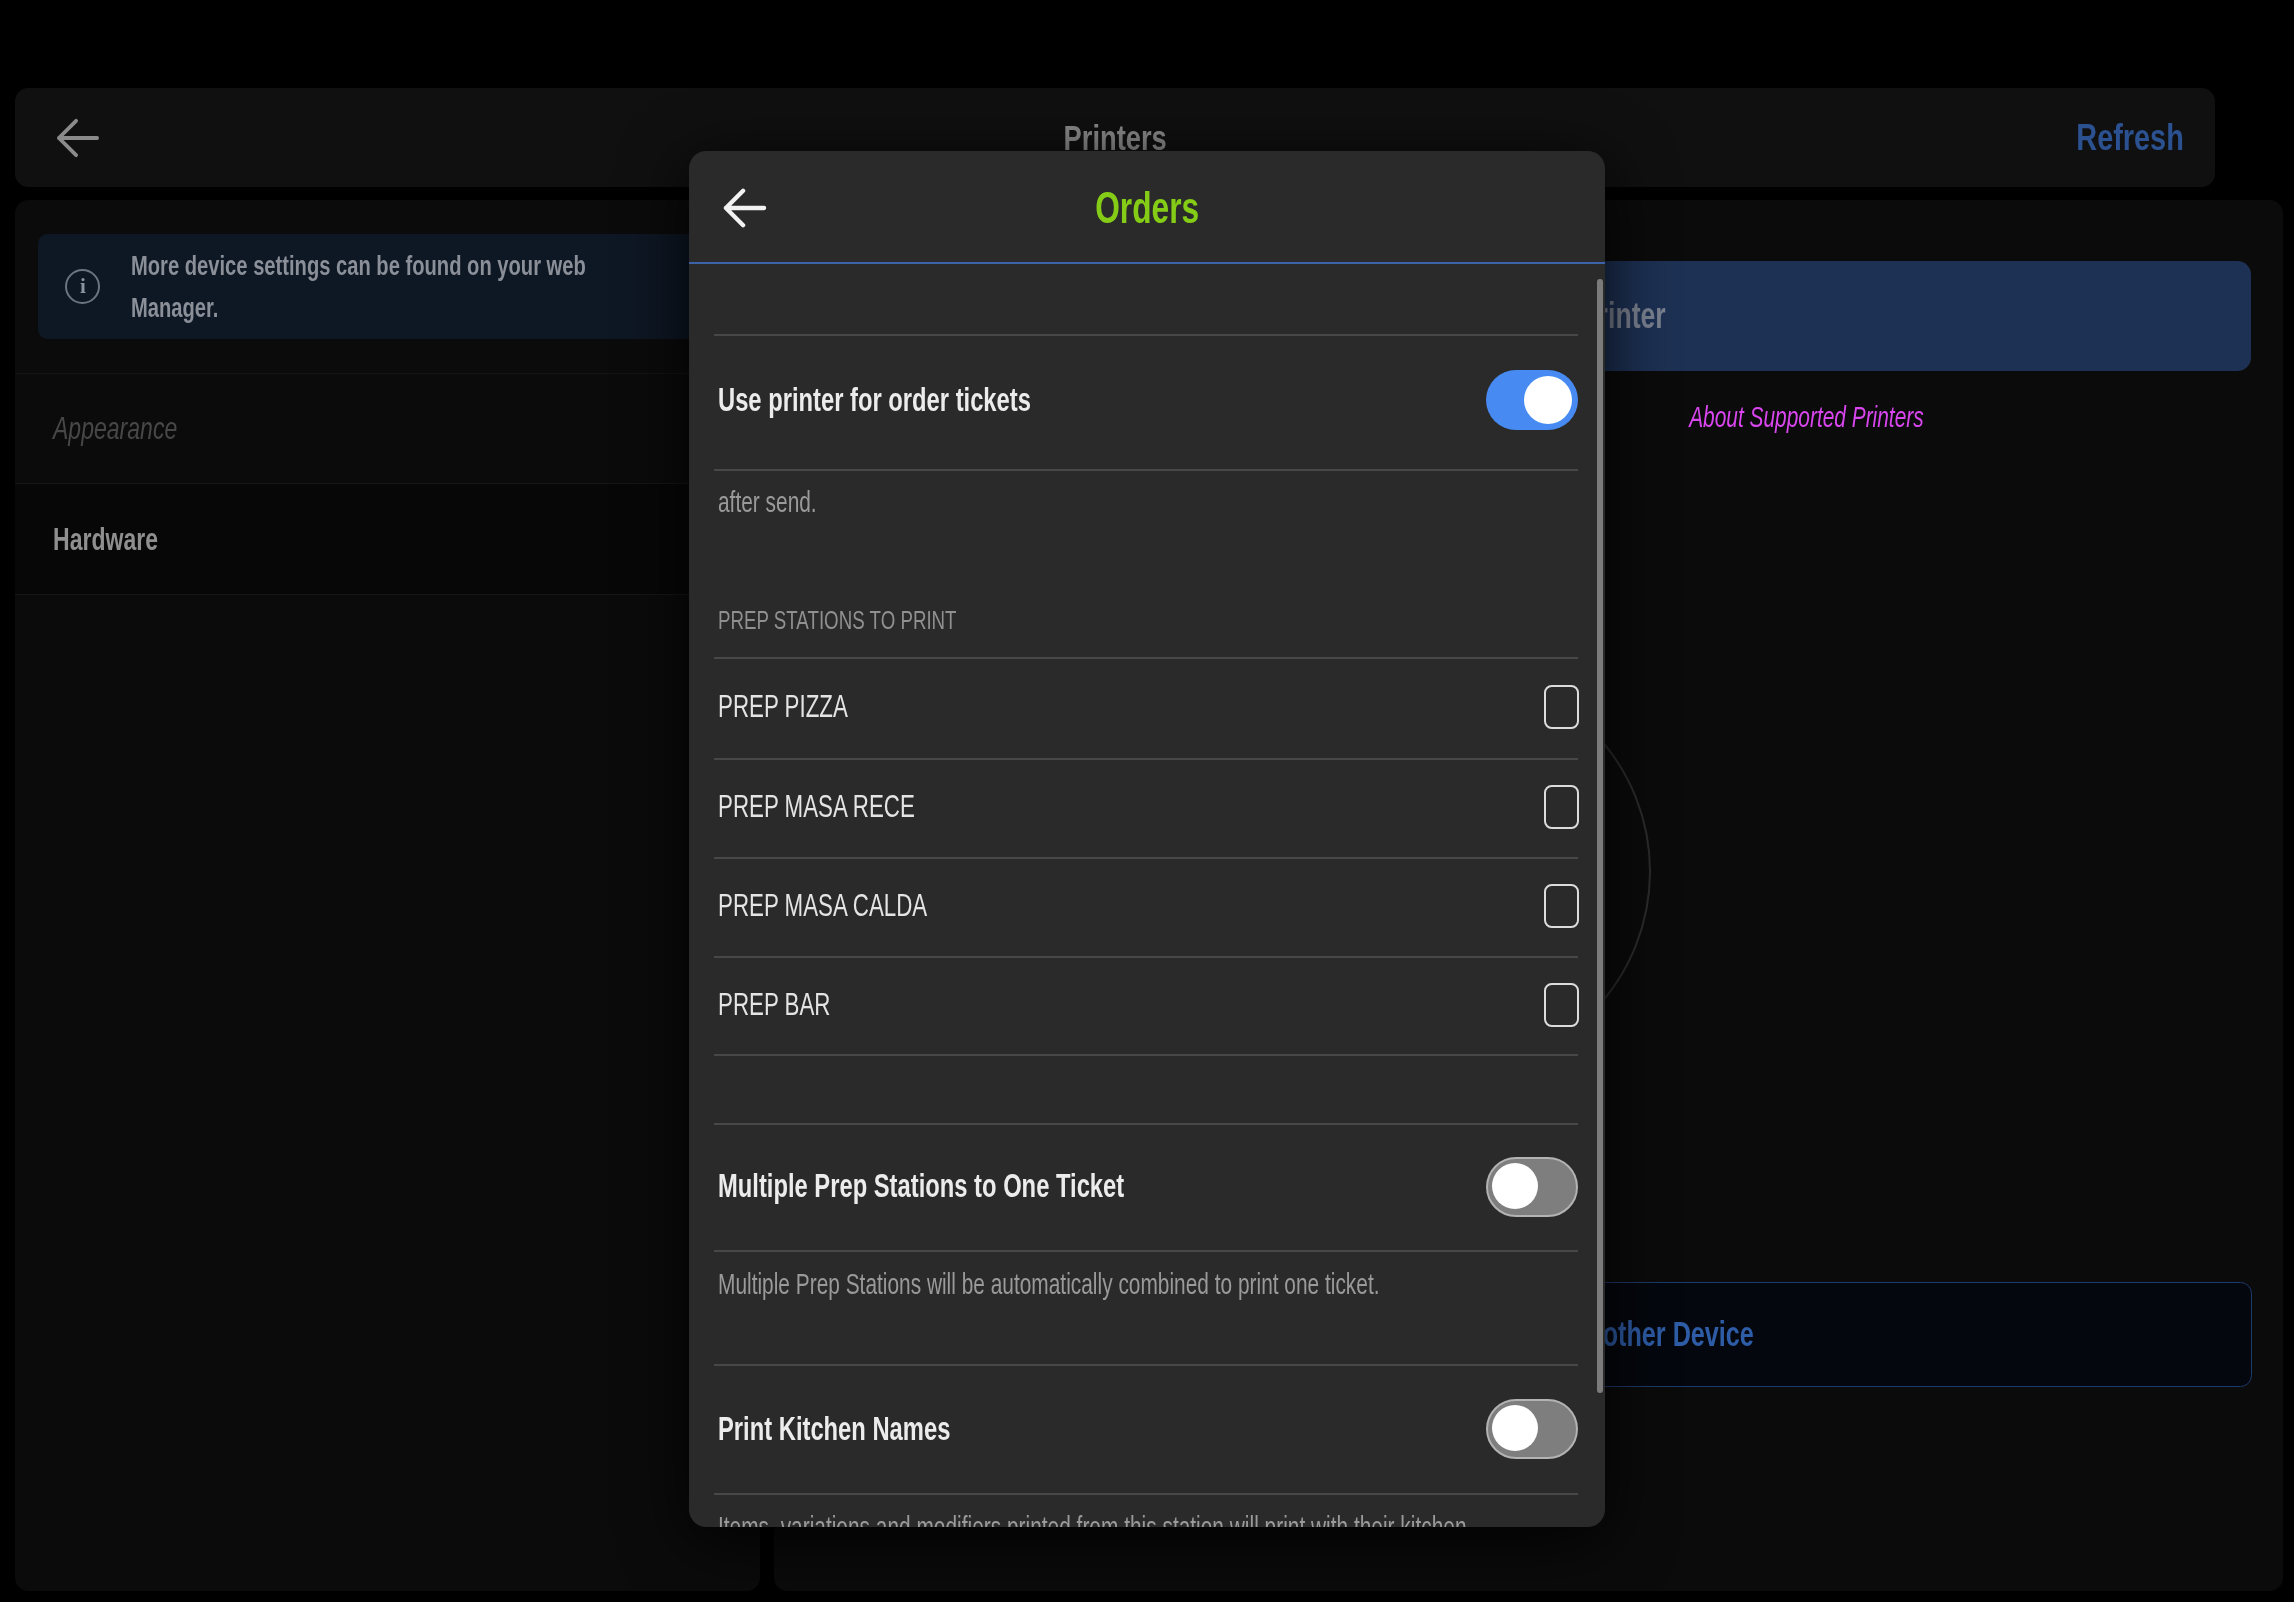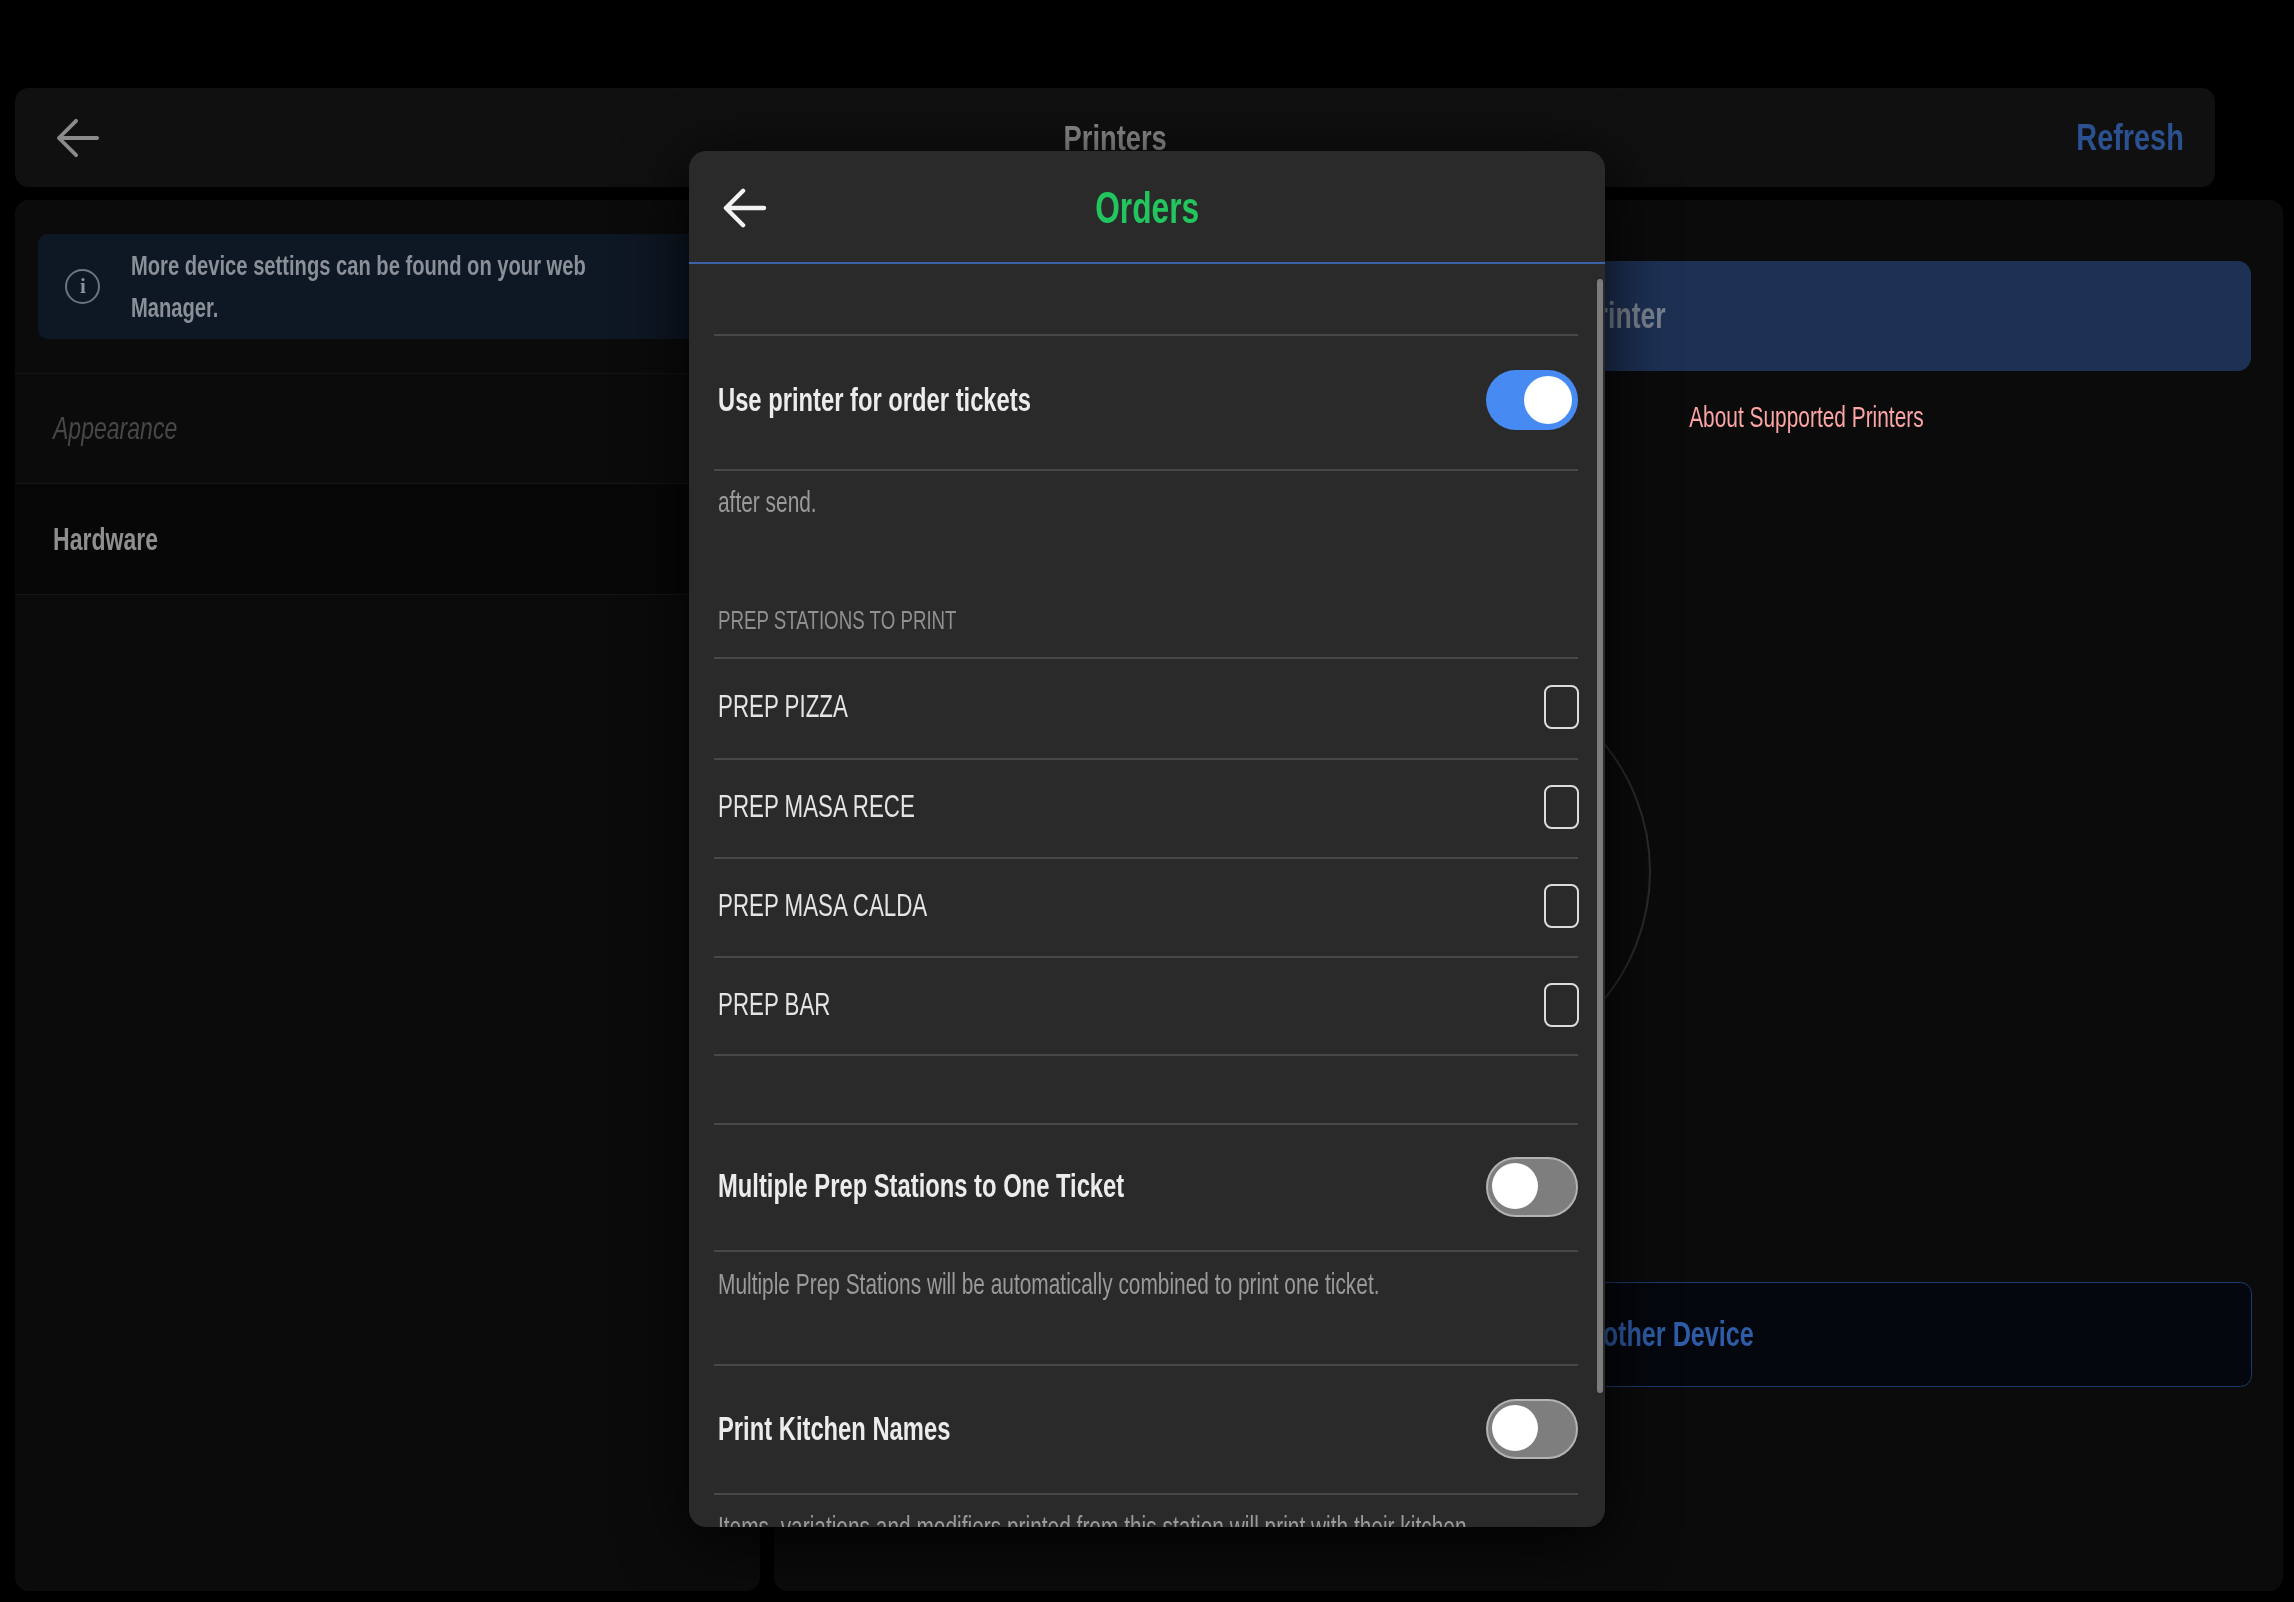--- a/index.html
+++ b/index.html
@@ -44,40 +44,40 @@
 
   
   .create-btn { position:absolute; left:138px; top:61px; width:1339px; height:110px;
                 background:#1d3154; border-radius:13.4px; }
   .create-btn-label { position:absolute; left:0; top:0; width:754px; height:110px;
                       display:flex; align-items:center; justify-content:flex-end;
                       font-size:37px; font-weight:bold; color:#7b8290; }
   .learn-line { position:absolute; top:196px; right:359px; height:42px; display:flex; align-items:center;
                 font-size:29px; }
   .learn-prefix { color:#565b63; }
-  .supported-link { color:#fca5a5; margin-left:11.5px; }
+  .supported-link { color:#d946ef; margin-left:11.5px;font-style:italic; }
   .empty-circle { position:absolute; left:474px; top:470px; width:403px; height:403px;
                   border:2.9px solid #2c2c2c; border-radius:50%; }
   .empty-label { position:absolute; top:1114px; right:656px; font-size:29px; color:#5f5f5f; }
   .copy-device-btn { position:absolute; left:106px; top:1082px; width:1372px; height:105px;
                      background:#04070d; border:1.9px solid #1c3a6b; border-radius:11.5px; }
   .copy-device-label { position:absolute; left:0; top:0; width:873px; height:101px;
                        display:flex; align-items:center; justify-content:flex-end;
                        font-size:35px; font-weight:bold; color:#2e5ca6; }
 
   
   #modal { position:absolute; left:689px; top:151px; width:916px; height:1376px;
            background:#2a2a2b; border-radius:17.3px; overflow:hidden;
            box-shadow:0 13.4px 67px rgba(0,0,0,.85); }
   .modal-header { position:absolute; left:0; top:0; width:100%; height:113px;
                   border-bottom:2.9px solid #3c63a8; }
   .back-arrow-modal { position:absolute; left:33px; top:36px; width:46px; height:42px; color:#f2f2f2; cursor:pointer; }
   .modal-title { position:absolute; left:0; right:0; top:0; height:113px; display:flex;
                  align-items:center; justify-content:center;
-                 font-size:44px; font-weight:bold; color:#22c55e;text-align:center; }
+                 font-size:44px; font-weight:bold; color:#84cc16;text-align:center; }
 
   .msep { position:absolute; left:25px; right:27px; height:1.9px; background:#484848; }
   .mlabel { position:absolute; left:29px; font-size:33px; font-weight:bold; color:#ececec; line-height:42px; }
   .mstation { position:absolute; left:29px; font-size:31px; font-weight:normal; color:#e4e4e4; line-height:40px; }
   .mdesc { position:absolute; left:29px; font-size:29px; color:#9a9a9a; line-height:35px; }
   .msection { position:absolute; left:29px; font-size:26px; color:#909090; line-height:35px;text-align:right; }
 
   .switch { position:absolute; left:797px; width:92px; height:60px; border-radius:30px; cursor:pointer; }
   .switch.on { background:#478bf2; }
   .switch.on .knob { position:absolute; right:5.8px; top:5.8px; width:48px; height:48px;

